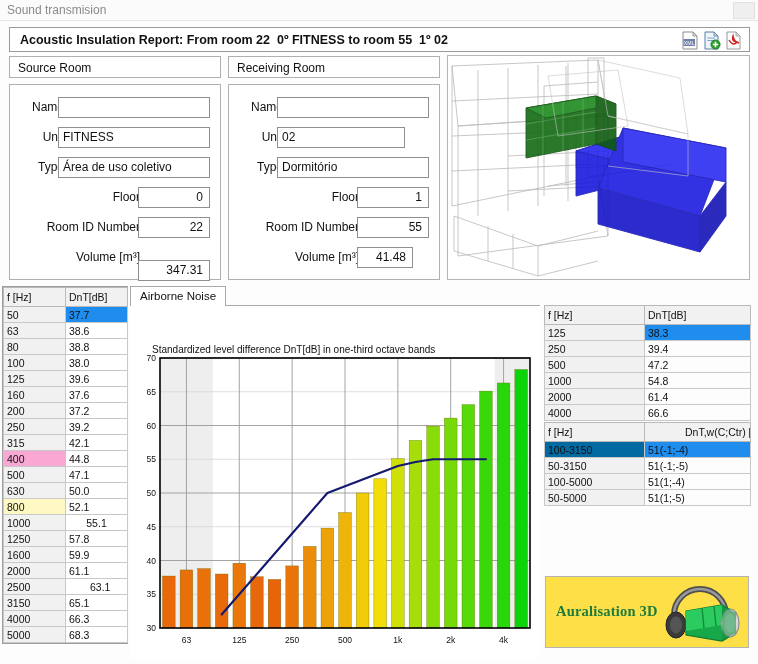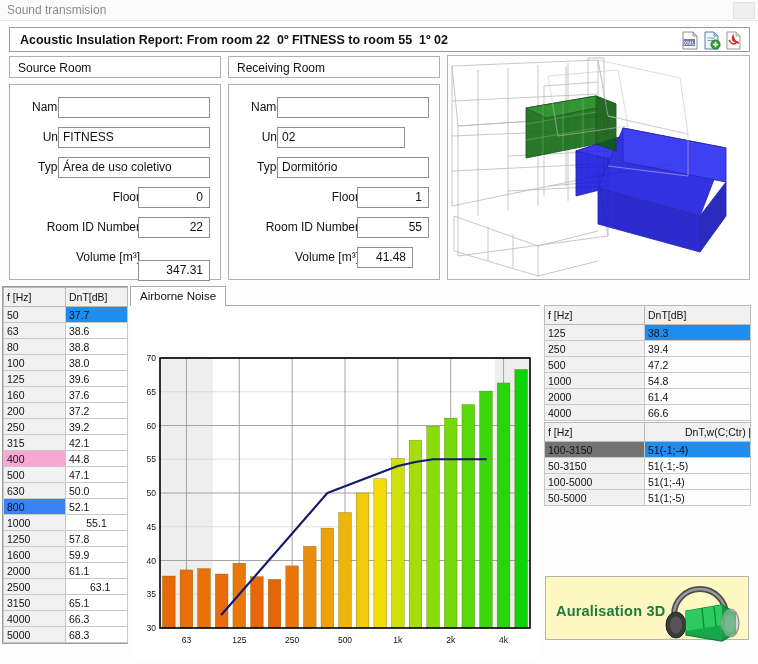--- a/index.html
+++ b/index.html
@@ -111,22 +111,22 @@
     font-size: 12.5px; color: #1faa3c; font-weight: normal;
   }
   .charttitle {
     position: absolute; left: 22px; top: 38px;
     font-size: 10px; color: #111;
   }
   .chartwrap { position: absolute; left: 4px; top: 48px; width: 402px; height: 300px; }
 
   
   .aurbtn {
-    position: absolute; left: 545px; top: 576px; width: 204px; height: 64px;
-    border: 1px solid #b4b4b4; background: #fef9c3;
+    position: absolute; left: 545px; top: 576px; width: 204px; height: 72px;
+    border: 1px solid #b4b4b4; background: #fde047; font-family: Liberation Serif, serif;
   }
   .aurlabel {
     position: absolute; left: 10px; top: 26px;
     font-size: 14.5px; font-weight: bold; color: #1f7a3d;
     letter-spacing: 0.2px;
   }
   .aurimg { position: absolute; right: 6px; top: 4px; }
 </style>
 </head>
 <body>
@@ -319,21 +319,21 @@
           </tr>
           <tr>
             <td style="width: 62px; background: rgb(241, 241, 241);">500</td>
             <td style="width: 62px;">47.1</td>
           </tr>
           <tr>
             <td style="width: 62px; background: rgb(241, 241, 241);">630</td>
             <td style="width: 62px;">50.0</td>
           </tr>
           <tr>
-            <td style="width: 62px; background: #3b82f6;">800</td>
+            <td style="width: 62px; background: #fef9c3;">800</td>
             <td style="width: 62px;">52.1</td>
           </tr>
           <tr>
             <td style="width: 62px; background: rgb(241, 241, 241);">1000</td>
             <td style="width: 62px; text-align: center;">55.1</td>
           </tr>
           <tr>
             <td style="width: 62px; background: rgb(241, 241, 241);">1250</td>
             <td style="width: 62px;">57.8</td>
           </tr>
@@ -364,20 +364,21 @@
         </tbody>
     </table>
   </div>
 
   <div class="tabstrip">
     <div class="tabline"></div>
     <div class="tab">Airborne Noise</div>
   </div>
 
   <div class="panel">
+    <div class="charttitle">Standardized level difference DnT[dB] in one-third octave bands</div>
     <div class="chartwrap">
       <svg id="chart-svg" width="402" height="300" viewBox="0 0 402 300">
           <rect x="26" y="4" width="370" height="270" fill="#ffffff"></rect>
           <rect x="26" y="4" width="52.85714285714286" height="270" fill="#eeeeee"></rect>
           <rect x="360.7619047619048" y="4" width="35.23809523809524" height="270" fill="#eeeeee"></rect>
           <text x="22" y="277" text-anchor="end" font-size="8.5" fill="#111" font-family="&quot;Liberation Sans&quot;, sans-serif">30</text>
           <line x1="26" y1="240.25" x2="396" y2="240.25" stroke="#d6d6d6" stroke-width="0.8"></line>
           <text x="22" y="243.25" text-anchor="end" font-size="8.5" fill="#111" font-family="&quot;Liberation Sans&quot;, sans-serif">35</text>
           <line x1="26" y1="206.5" x2="396" y2="206.5" stroke="#9a9a9a" stroke-width="0.9"></line>
           <text x="22" y="209.5" text-anchor="end" font-size="8.5" fill="#111" font-family="&quot;Liberation Sans&quot;, sans-serif">40</text>
@@ -474,21 +475,21 @@
   <div class="rtable2">
     <table class="grid">
       <thead>
           <tr>
         <th style="width:100px;">f [Hz]</th>
         <th style="width:106px;padding-left:40px;">DnT,w(C;Ctr) [dB]</th>
       </tr>
         </thead>
       <tbody>
           <tr>
-            <td style="width: 100px; background: #737373;">100-3150</td>
+            <td style="width: 100px; background: #0369a1;">100-3150</td>
             <td class="sel" style="width: 106px;">51(-1;-4)</td>
           </tr>
           <tr>
             <td style="width: 100px; background: rgb(241, 241, 241);">50-3150</td>
             <td style="width: 106px;">51(-1;-5)</td>
           </tr>
           <tr>
             <td style="width: 100px; background: rgb(241, 241, 241);">100-5000</td>
             <td style="width: 106px;">51(1;-4)</td>
           </tr>

